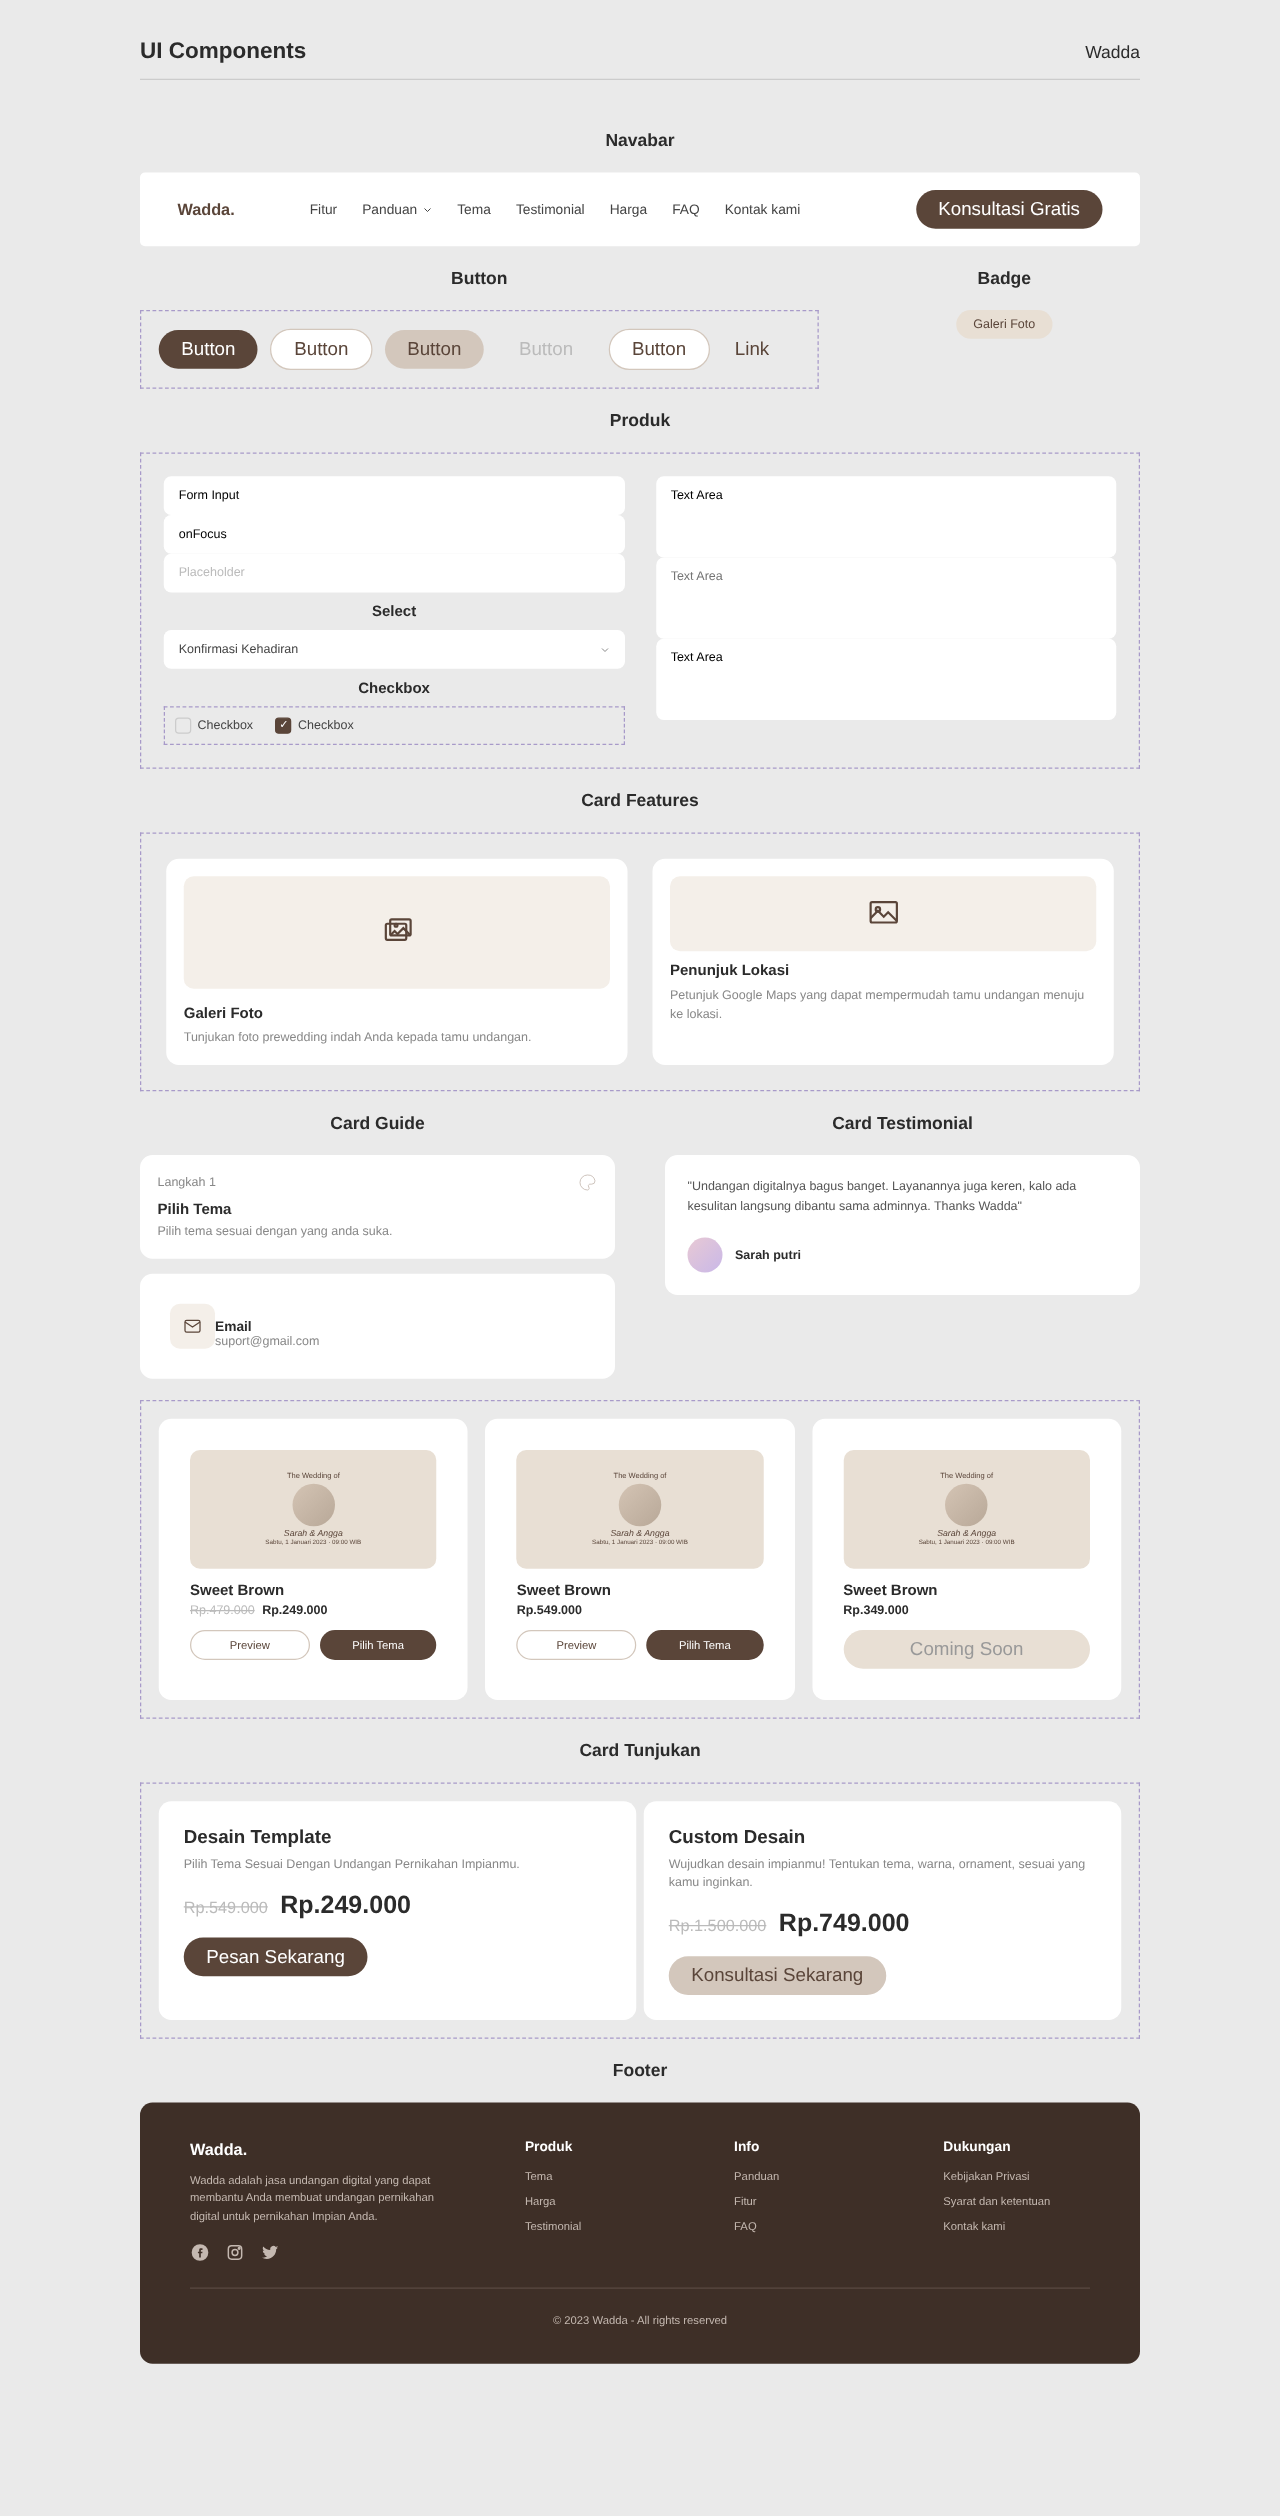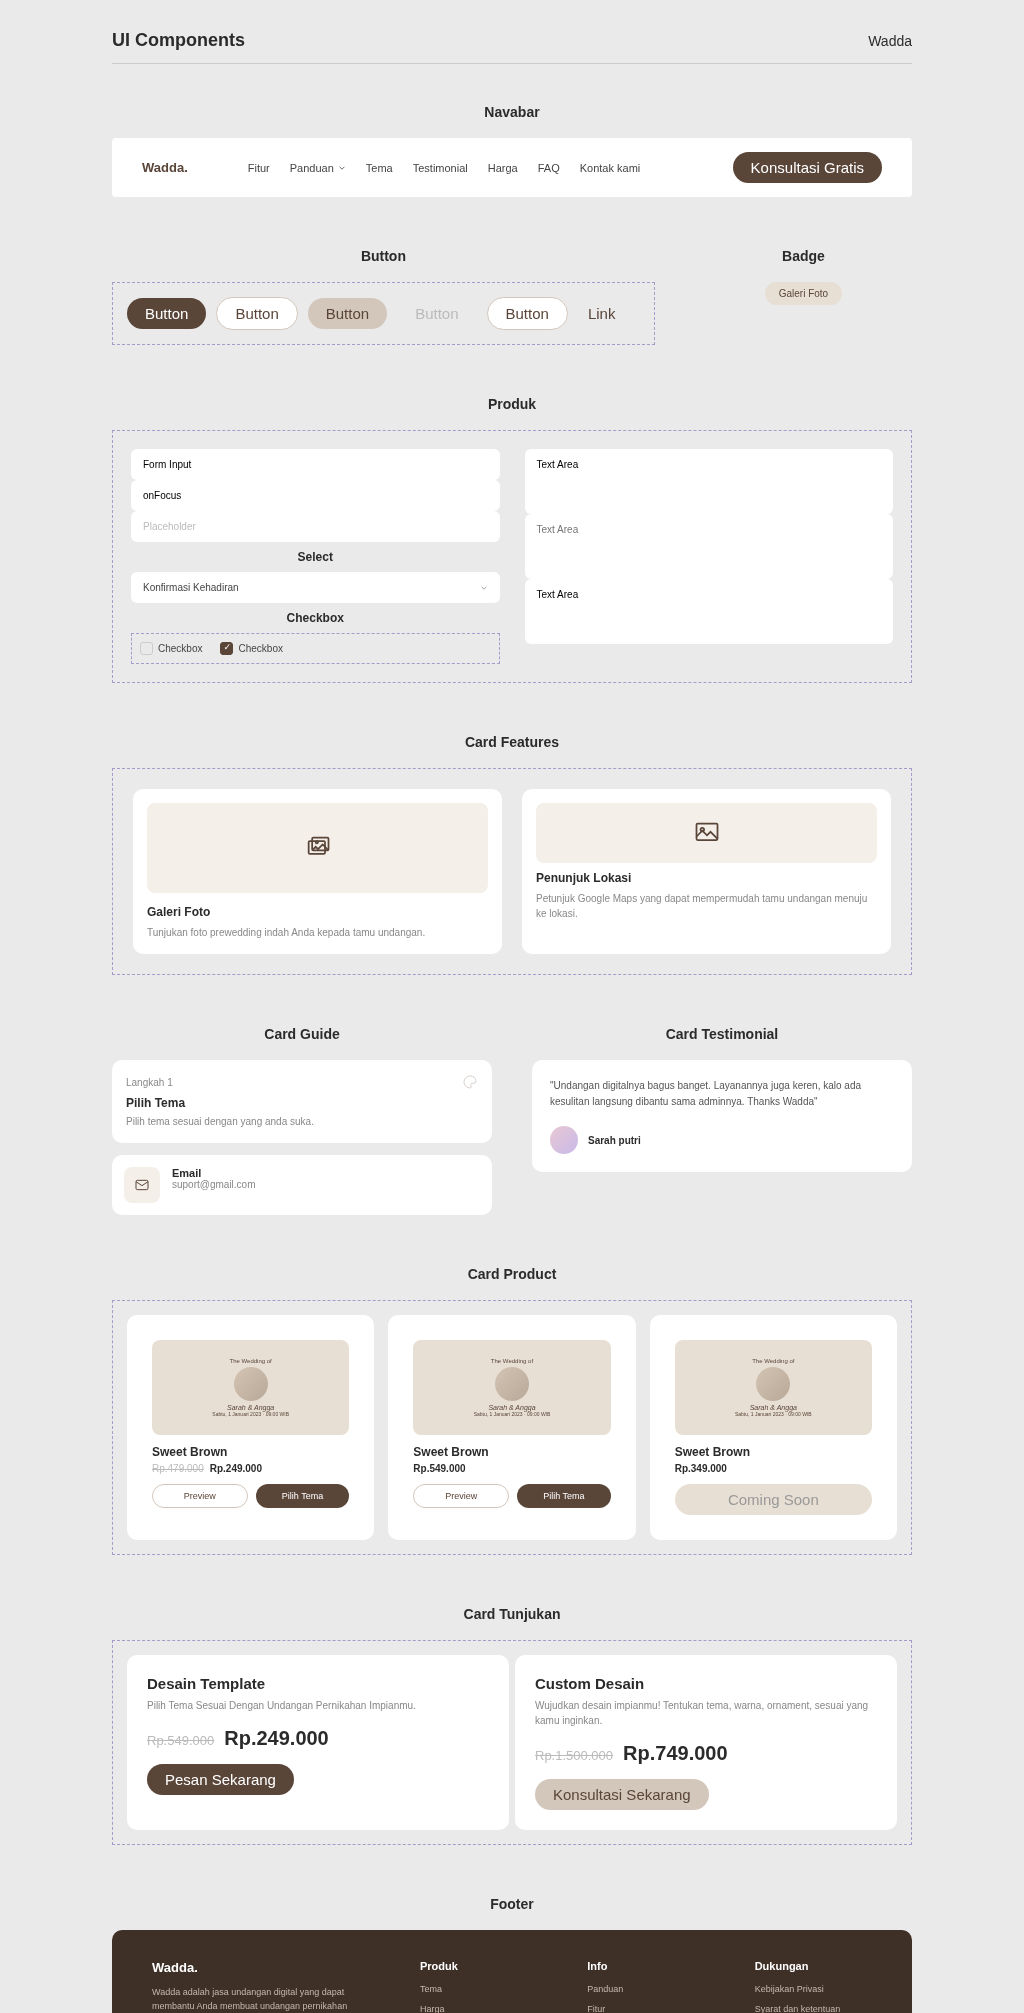--- a/index.html
+++ b/index.html
@@ -1,21 +1,21 @@
 <!DOCTYPE html>
 <html><head>
 <meta charset="utf-8">
 <style>
 *{margin:0;padding:0;box-sizing:border-box;font-family:-apple-system,BlinkMacSystemFont,'Segoe UI',sans-serif}
 body{background:#eaeaea;padding:30px 0}
 .container{max-width:900px;margin:0 auto;padding:0 50px}
 .header{display:flex;justify-content:space-between;align-items:center;padding-bottom:12px;border-bottom:1px solid #ccc;margin-bottom:40px}
 .header h1{font-size:18px;font-weight:600;color:#2b2b2b}
 .header .brand{font-size:14px;color:#2b2b2b}
-.section{margin-bottom:51px}
+.section{margin-bottom:17px}
 .section-title{text-align:center;font-size:14px;font-weight:600;color:#2b2b2b;margin-bottom:18px}
 .navbar{background:#fff;padding:14px 30px;display:flex;align-items:center;border-radius:4px}
 .nav-logo{font-size:13px;font-weight:600;color:#5a4539;margin-right:60px}
 .nav-links{display:flex;gap:20px;flex:1}
 .nav-link{font-size:11px;color:#444;text-decoration:none;display:flex;align-items:center;gap:4px}
 .btn{padding:7px 18px;border-radius:18px;font-size:15px;border:none;cursor:pointer}
 .btn-primary{background:#5a4539;color:#fff}
 .btn-secondary{background:#fff;color:#5a4539;border:1px solid #d3c7bc}
 .btn-tertiary{background:#d3c7bc;color:#5a4539}
 .btn-ghost{background:transparent;color:#bbb}
@@ -41,21 +41,21 @@
 .feature-img{background:#f4efe9;border-radius:8px;height:90px;display:flex;align-items:center;justify-content:center;margin-bottom:12px}
 .feature-title{font-size:12px;font-weight:600;color:#2b2b2b;margin-bottom:6px}
 .feature-desc{font-size:10px;color:#888;line-height:1.5}
 .guide-testimonial{display:flex;gap:40px}
 .guide-col{flex:1}
 .card-guide{background:#fff;border-radius:10px;padding:14px;margin-bottom:12px}
 .guide-head{display:flex;justify-content:space-between;align-items:center;margin-bottom:6px}
 .guide-step{font-size:10px;color:#888}
 .guide-title{font-size:12px;font-weight:600;color:#2b2b2b;margin-bottom:4px}
 .guide-desc{font-size:10px;color:#888;line-height:1.5}
-.contact-card{background:#fff;border-radius:10px;padding:12px;display:flex;gap:12px;align-items:flex-start}
+.contact-card{background:#fff;border-radius:10px;padding:24px;display:flex;align-items:flex-end}
 .contact-icon{width:36px;height:36px;background:#f4efe9;border-radius:8px;display:flex;align-items:center;justify-content:center}
 .contact-label{font-size:11px;font-weight:600;color:#2b2b2b}
 .contact-value{font-size:10px;color:#888}
 .testimonial-card{background:#fff;border-radius:10px;padding:18px}
 .testimonial-text{font-size:10px;color:#555;line-height:1.6;margin-bottom:16px}
 .testimonial-author{display:flex;align-items:center;gap:10px}
 .avatar{width:28px;height:28px;border-radius:50%;background:linear-gradient(135deg,#e8c9d4,#c9b8e8)}
 .author-name{font-size:10px;font-weight:600;color:#2b2b2b}
 .products{border:1px dashed #a89ac9;padding:14px;display:flex;gap:14px}
 .product-card{background:#fff;border-radius:10px;padding:25px;flex:1}
@@ -238,21 +238,20 @@
         <div class="testimonial-text">"Undangan digitalnya bagus banget. Layanannya juga keren, kalo ada kesulitan langsung dibantu sama adminnya. Thanks Wadda"</div>
         <div class="testimonial-author">
           <div class="avatar"></div>
           <div class="author-name">Sarah putri</div>
         </div>
       </div>
     </div>
   </div>
 
   <div class="section">
-    <div class="section-title">Card Product</div>
     <div class="products">
       <div class="product-card">
         <div class="product-img">
           <div class="product-img-title">The Wedding of</div>
           <div class="product-img-circle"></div>
           <div class="product-img-names">Sarah &amp; Angga</div>
           <div class="product-img-date">Sabtu, 1 Januari 2023 · 09:00 WIB</div>
         </div>
         <div class="product-title">Sweet Brown</div>
         <div class="product-price"><span class="price-old">Rp.479.000</span><span class="price-new">Rp.249.000</span></div>

